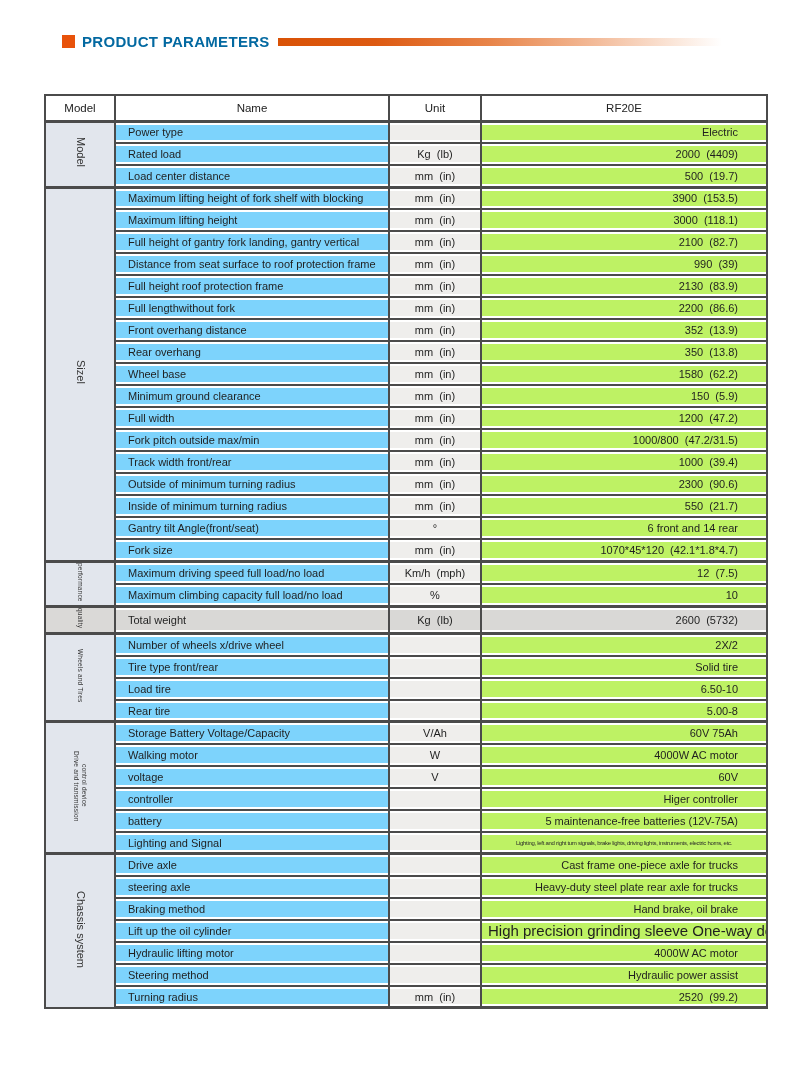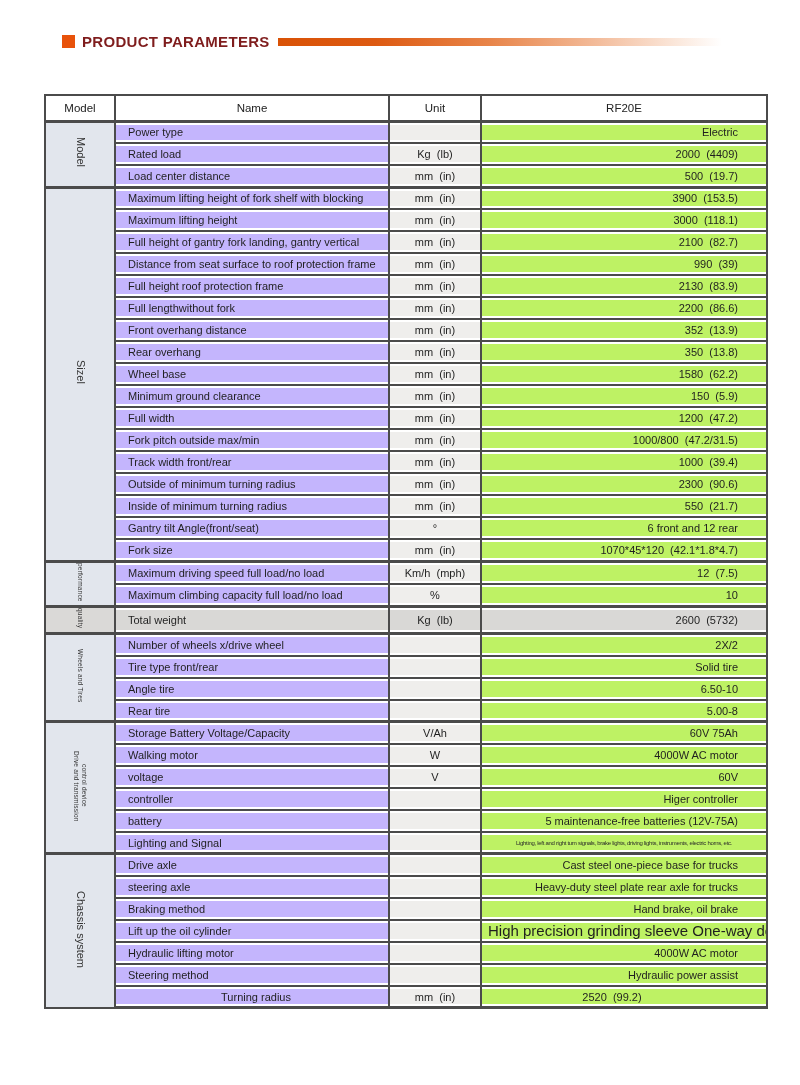--- a/index.html
+++ b/index.html
@@ -4,45 +4,45 @@
 <style>
   html,body{margin:0;padding:0;}
   body{
     width:800px;height:1085px;background:#ffffff;position:relative;
     font-family:"Liberation Sans","DejaVu Sans",sans-serif;color:#1f1f1f;
     overflow:hidden;
   }
   
   .title-row{position:absolute;left:62px;top:33px;width:660px;display:flex;align-items:center;}
   .title-square{width:13px;height:13px;background:#e8520a;flex:0 0 auto;}
-  .title-text{font-size:15px;font-weight:bold;color:#7f1d1d;margin:0 8px 0 7px;letter-spacing:.3px;white-space:nowrap;}
+  .title-text{font-size:15px;font-weight:bold;color:#0369a1;margin:0 8px 0 7px;letter-spacing:.3px;white-space:nowrap;}
   .title-bar{flex:1;height:8px;align-self:center;
     background:linear-gradient(90deg,#d95206 0%,#dd5a12 22%,#e8854a 48%,#f3bc9b 72%,#fbe8dc 90%,rgba(255,255,255,0) 100%);}
   
   .table-wrap{position:absolute;left:44px;top:94px;width:664px;}
   table{border-collapse:collapse;table-layout:fixed;width:722px;}
   col.c-group{width:70px;} col.c-name{width:274px;} col.c-unit{width:92px;} col.c-value{width:286px;}
   td,th{border:2px solid #4b4b4b;box-sizing:border-box;overflow:hidden;}
   thead th{background:#ffffff;height:26px;font-weight:normal;font-size:11.5px;color:#222;
     text-align:center;border-bottom-width:3px;}
   tbody tr{height:22px;}
   tbody td.name,tbody td.unit,tbody td.value{
     box-shadow:inset 0 2px 0 #ffffff, inset 0 -2px 0 #ffffff;
     font-size:11px;color:#1f1f1f;
   }
-  td.name{background:#c4b5fd;text-align:left;padding:0 4px 0 12px;white-space:nowrap;}
+  td.name{background:#7dd3fc;text-align:left;padding:0 4px 0 12px;white-space:nowrap;}
   td.unit{background:#efeeec;text-align:center;white-space:pre;padding:0;}
   td.value{background:#bef264;text-align:right;padding:0 28px 0 4px;white-space:pre;}
   td.value.small{text-align:right;padding:0 6px;font-size:15px;}
   td.value.tiny{text-align:center;padding:0 4px;font-size:6px;letter-spacing:-0.3px;white-space:nowrap;color:#2a2a2a;}
   tr.hl td.name,tr.hl td.unit,tr.hl td.value{background:#d9d8d6;}
   td.group{background:#e2e6ed;text-align:center;vertical-align:middle;padding:0;}
   td.group.shade{background:#dad9d7;}
   tr.group-start td{border-top-width:3px;}
-  tbody tr:last-child td{border-bottom-width:3px;text-align:center;}
+  tbody tr:last-child td{border-bottom-width:3px;}
   .vtext{writing-mode:vertical-lr;text-orientation:sideways;display:inline-block;
     white-space:pre-line;color:#333;line-height:1.25;}
   .g-md{font-size:11px;}
   .g-sm{font-size:6.5px;letter-spacing:.2px;}
 </style>
 </head>
 <body>
 
 <div class="title-row">
   <span class="title-square"></span>
@@ -155,21 +155,21 @@
           <td class="value">2300  (90.6)</td>
         </tr>
         <tr>
           <td class="name">Inside of minimum turning radius</td>
           <td class="unit">mm  (in)</td>
           <td class="value">550  (21.7)</td>
         </tr>
         <tr>
           <td class="name">Gantry tilt Angle(front/seat)</td>
           <td class="unit">°</td>
-          <td class="value">6 front and 12 rear</td>
+          <td class="value">6 front and 14 rear</td>
         </tr>
         <tr>
           <td class="name">Fork size</td>
           <td class="unit">mm  (in)</td>
           <td class="value">1070*45*120  (42.1*1.8*4.7)</td>
         </tr>
         <tr class="group-start">
           <td rowspan="2" class="group"><span class="vtext g-sm">performance</span></td>
           <td class="name">Maximum driving speed full load/no load</td>
           <td class="unit">Km/h  (mph)</td>
@@ -191,21 +191,21 @@
           <td class="name">Number of wheels x/drive wheel</td>
           <td class="unit"></td>
           <td class="value">2X/2</td>
         </tr>
         <tr>
           <td class="name">Tire type front/rear</td>
           <td class="unit"></td>
           <td class="value">Solid tire</td>
         </tr>
         <tr>
-          <td class="name">Angle tire</td>
+          <td class="name">Load tire</td>
           <td class="unit"></td>
           <td class="value">6.50-10</td>
         </tr>
         <tr>
           <td class="name">Rear tire</td>
           <td class="unit"></td>
           <td class="value">5.00-8</td>
         </tr>
         <tr class="group-start">
           <td rowspan="6" class="group"><span class="vtext g-sm">Drive and  transmission
@@ -236,21 +236,21 @@
         </tr>
         <tr>
           <td class="name">Lighting and Signal</td>
           <td class="unit"></td>
           <td class="value tiny">Lighting, left and right turn signals, brake lights, driving lights, instruments, electric horns, etc.</td>
         </tr>
         <tr class="group-start">
           <td rowspan="7" class="group"><span class="vtext g-md">Chassis system</span></td>
           <td class="name">Drive axle</td>
           <td class="unit"></td>
-          <td class="value">Cast steel one-piece base for trucks</td>
+          <td class="value">Cast frame one-piece axle for trucks</td>
         </tr>
         <tr>
           <td class="name">steering axle</td>
           <td class="unit"></td>
           <td class="value">Heavy-duty steel plate rear axle for trucks</td>
         </tr>
         <tr>
           <td class="name">Braking method</td>
           <td class="unit"></td>
           <td class="value">Hand brake, oil brake</td>

